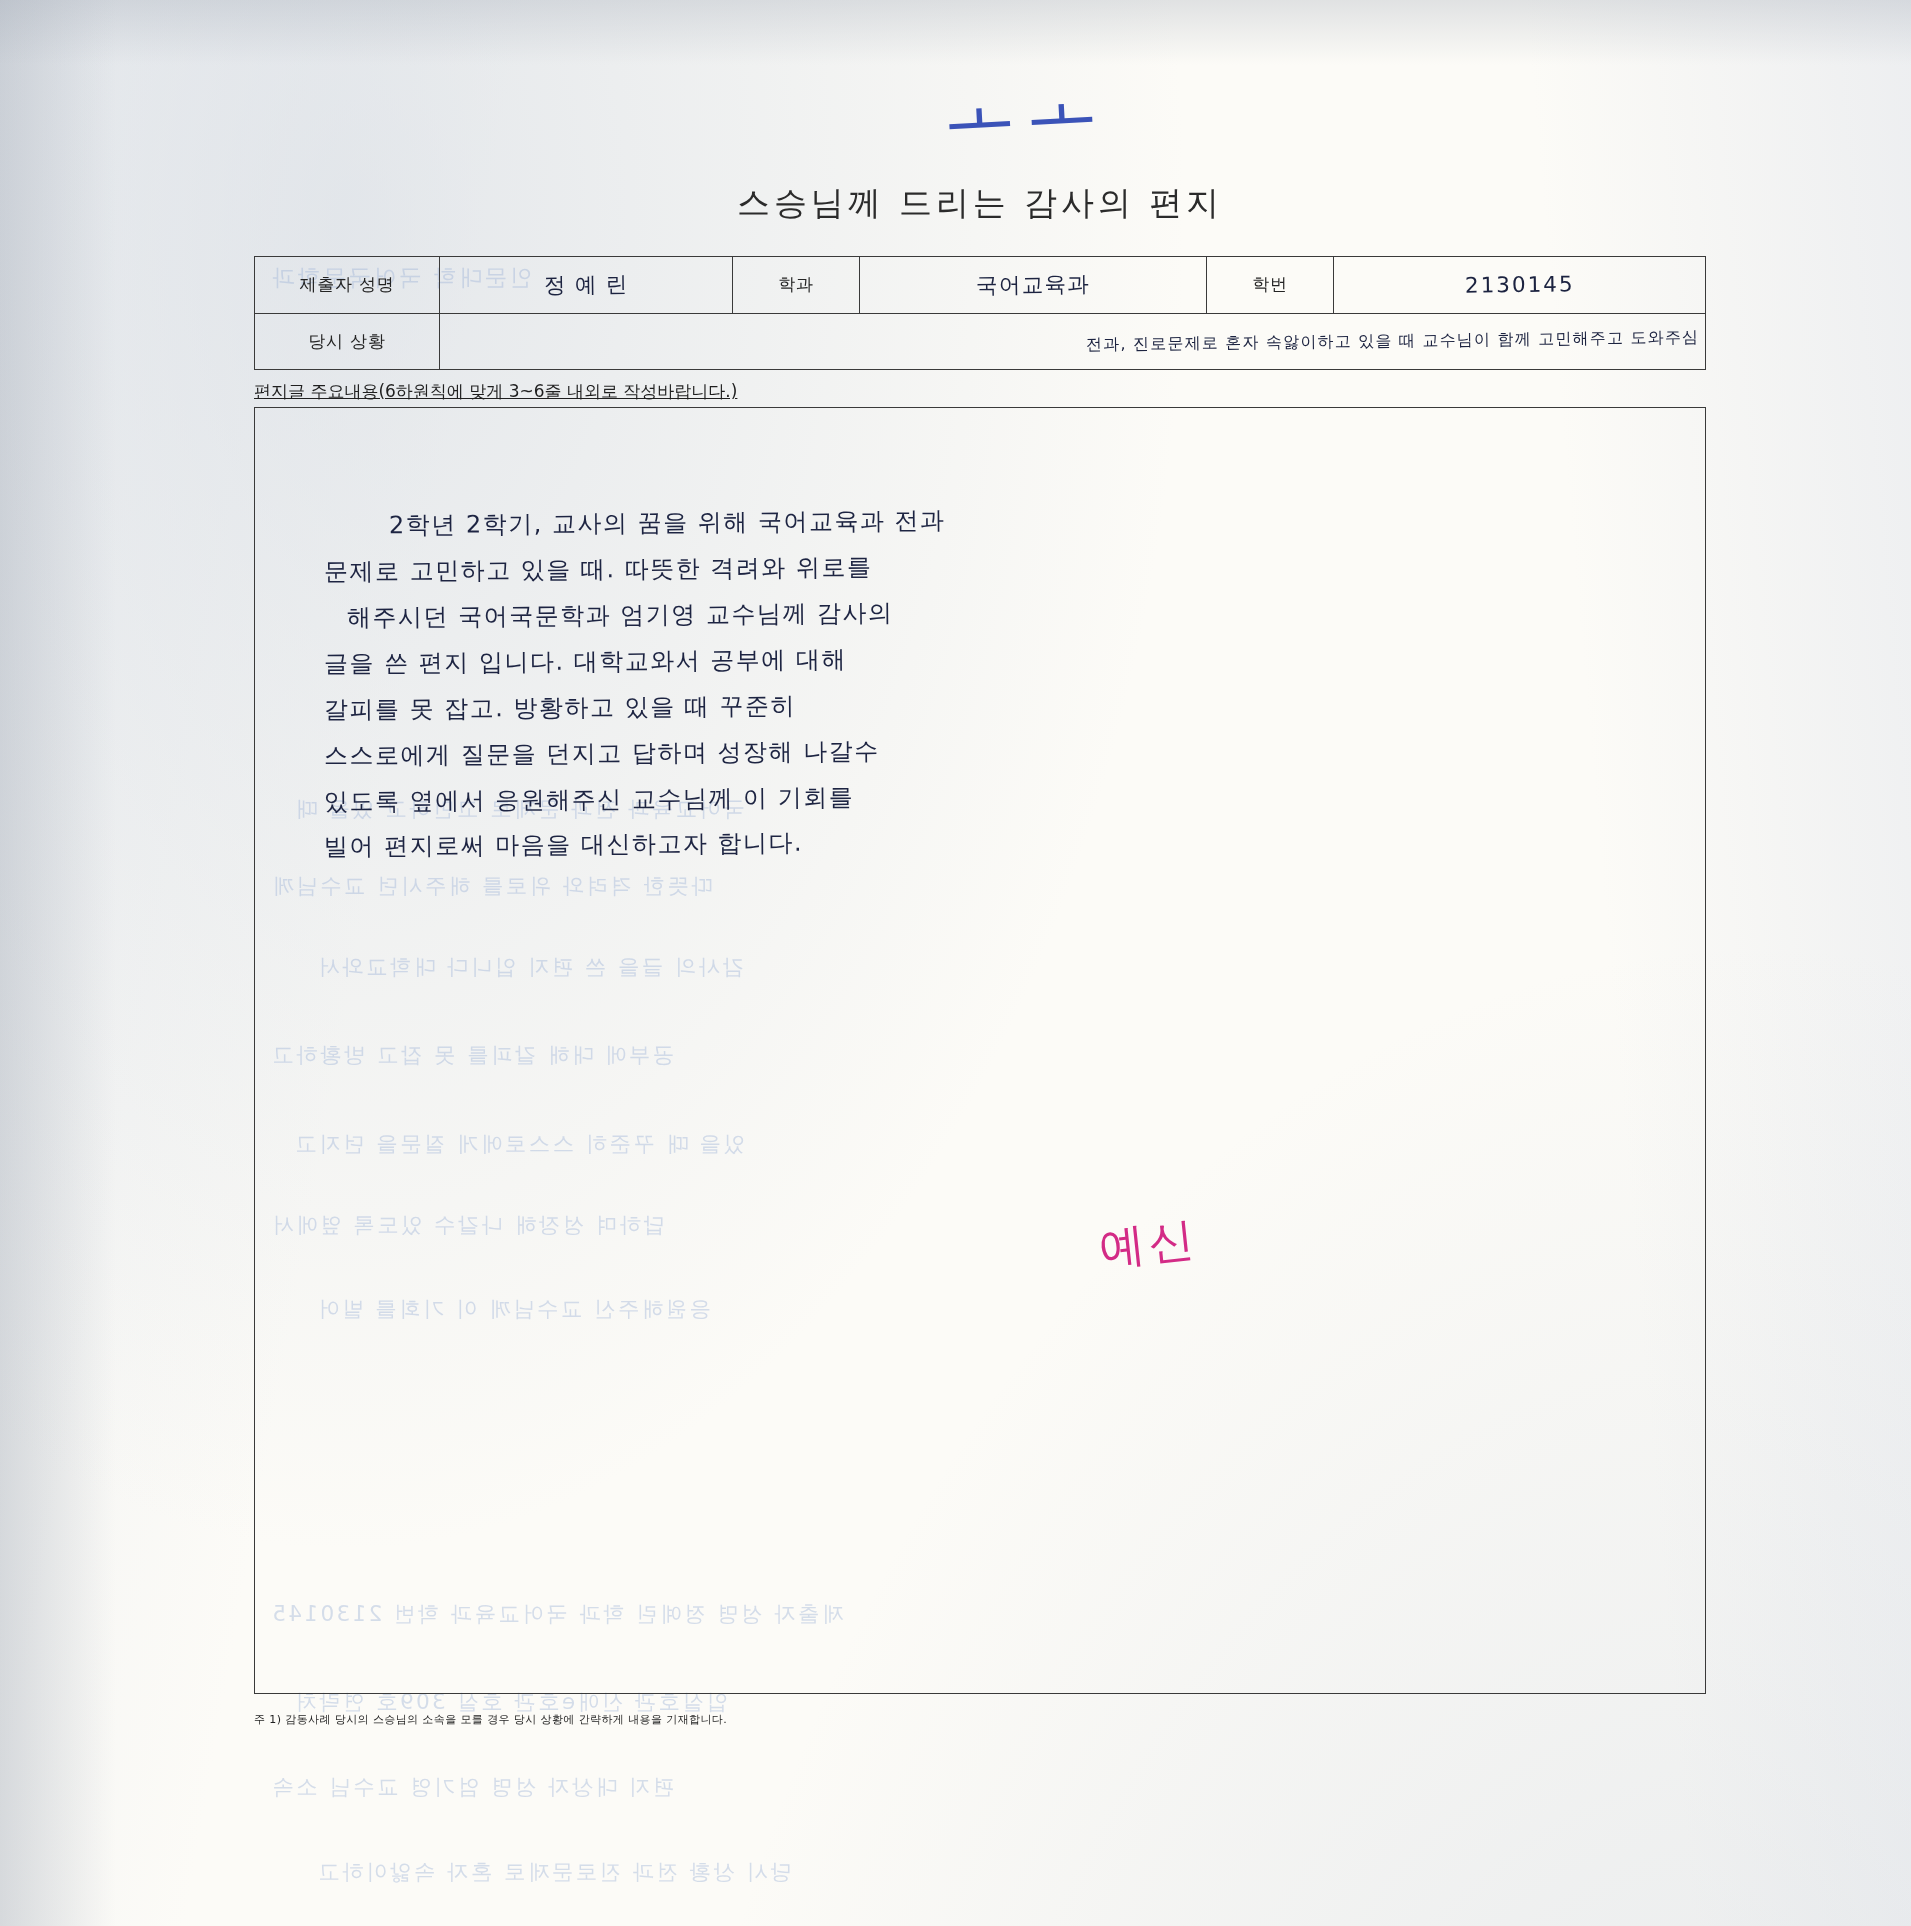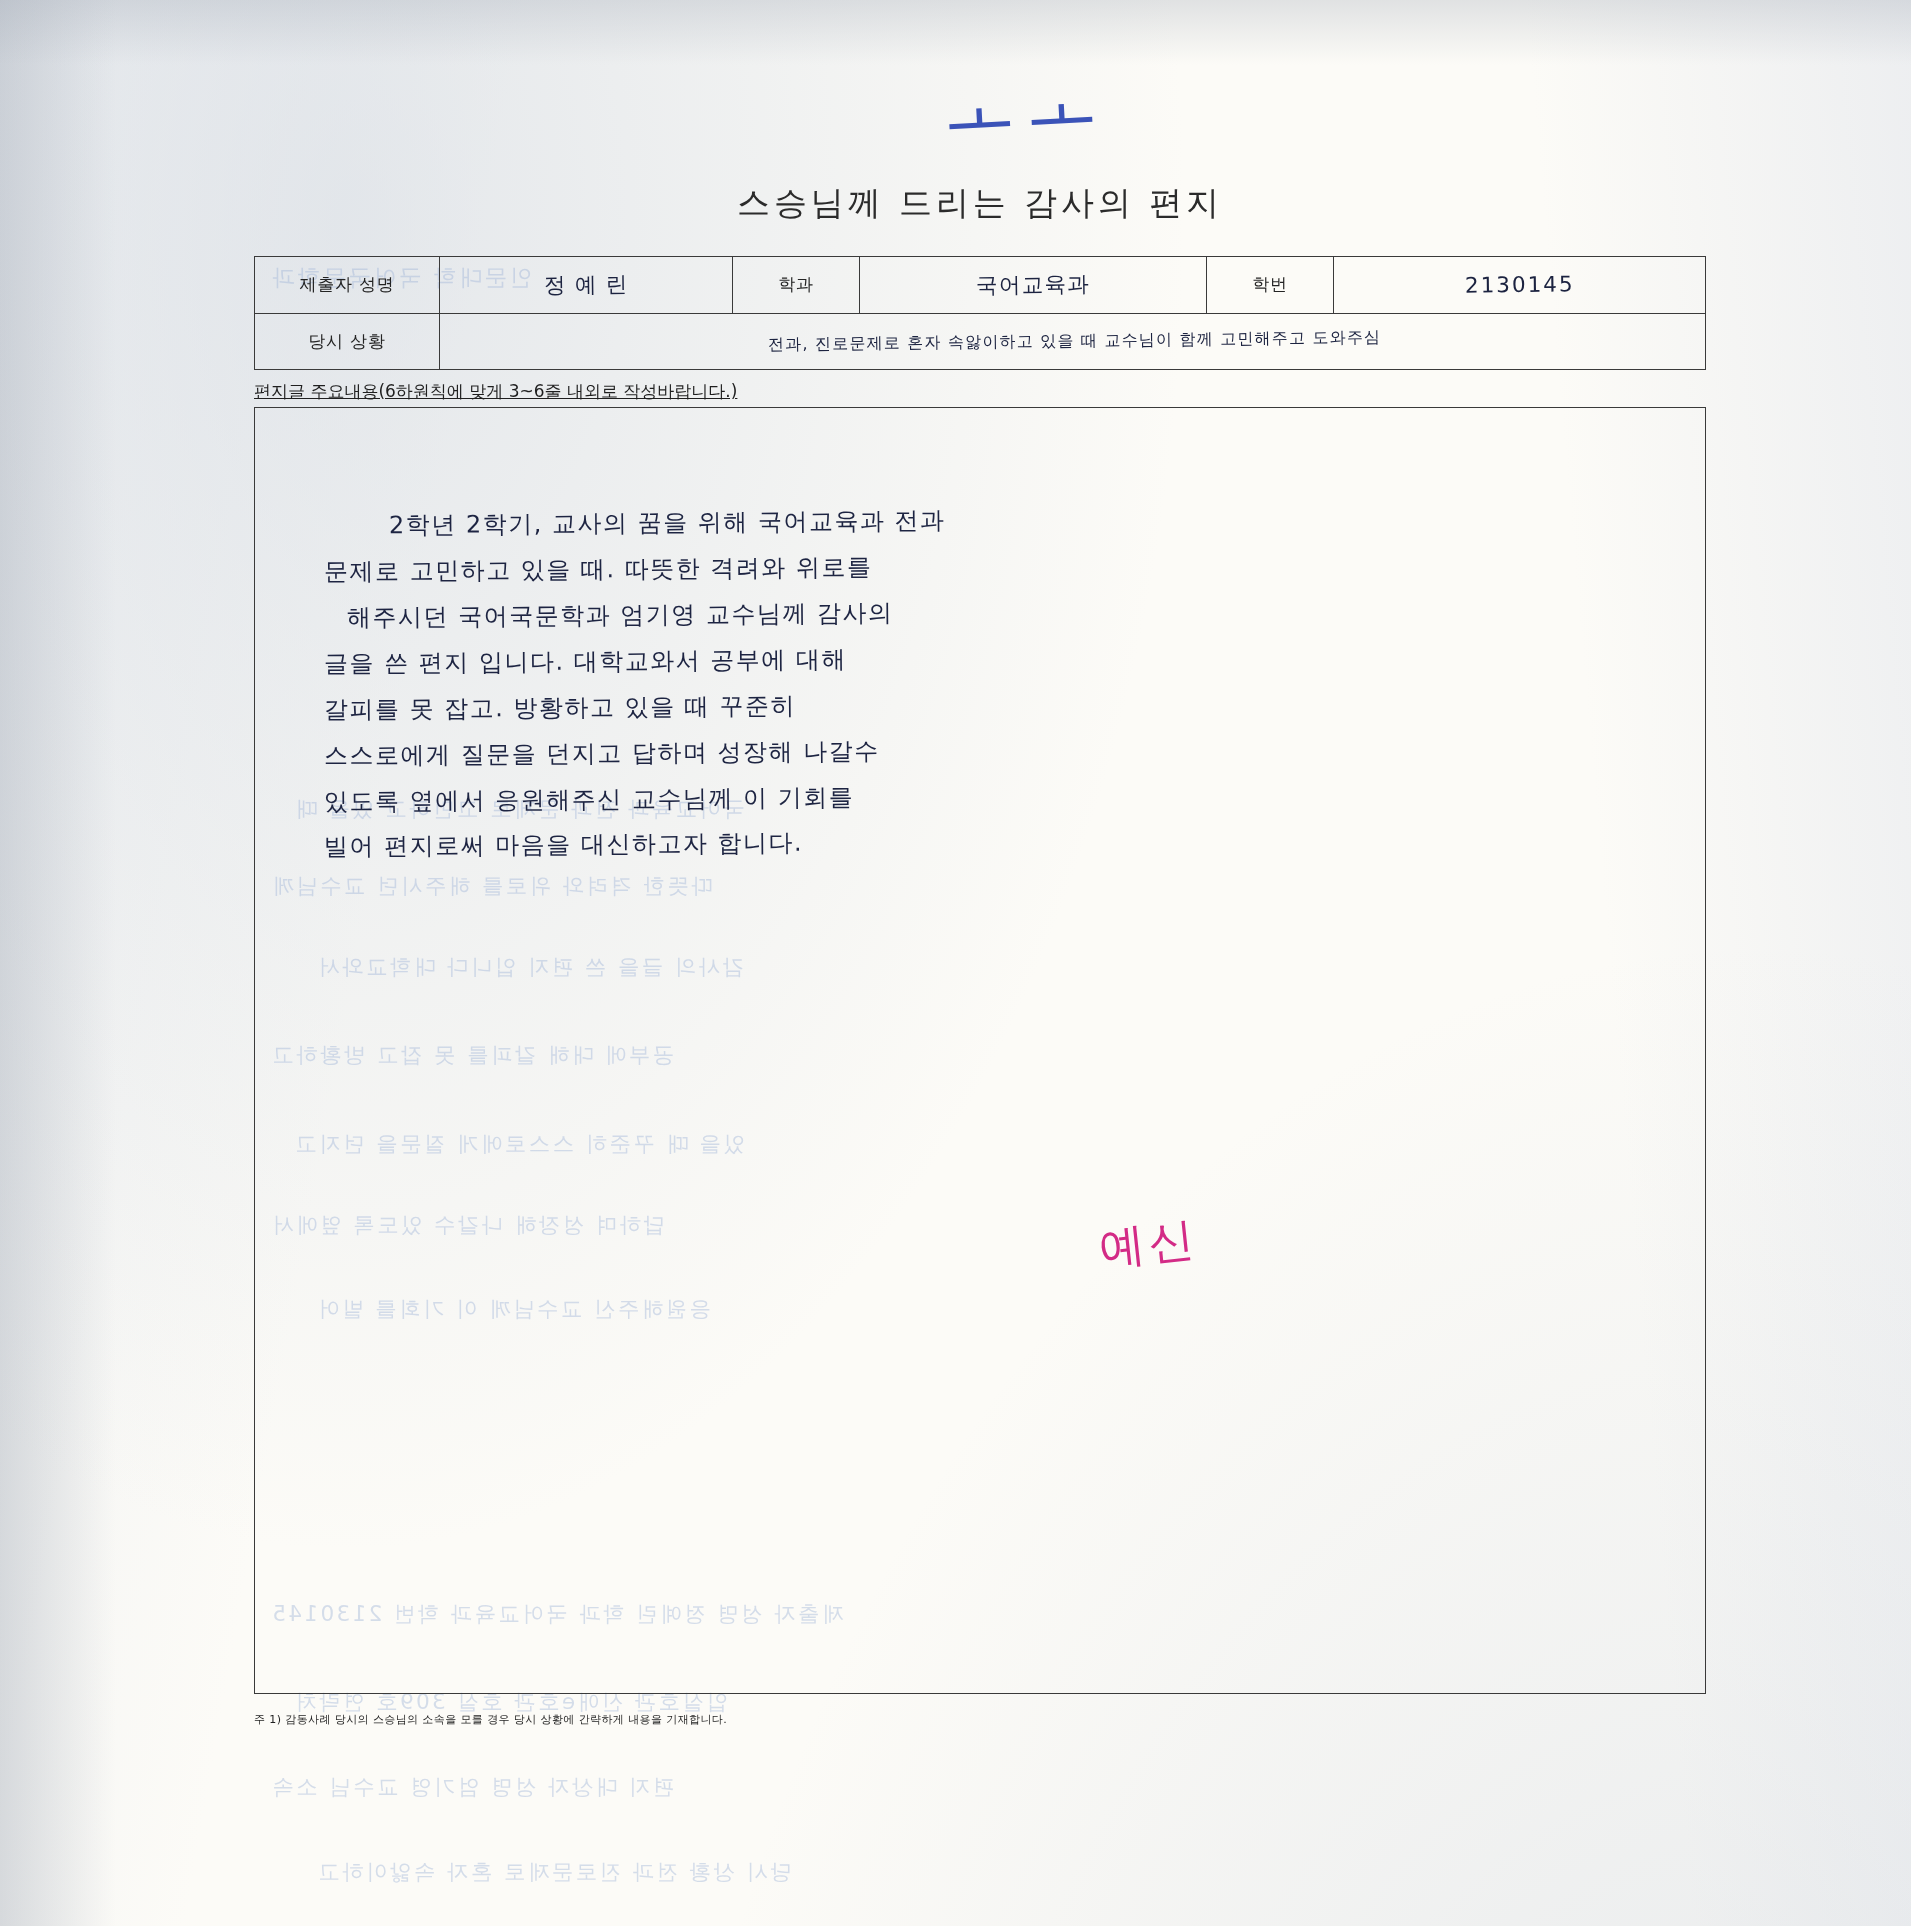--- a/index.html
+++ b/index.html
@@ -222,21 +222,21 @@
         <tr>
           <td class="label">제출자 성명</td>
           <td class="hand"><span class="hw">정 예 린</span></td>
           <td class="label">학과</td>
           <td class="hand"><span class="hw">국어교육과</span></td>
           <td class="label">학번</td>
           <td class="hand"><span class="hw num">2130145</span></td>
         </tr>
         <tr>
           <td class="label">당시 상황</td>
-          <td class="hand" colspan="5" style="text-align:center; padding-left:10px;text-decoration:underline;"><span class="hw small">전과, 진로문제로 혼자 속앓이하고 있을 때 교수님이 함께 고민해주고 도와주심</span></td>
+          <td class="hand" colspan="5" style="text-align:right; padding-left:10px;text-decoration:underline;"><span class="hw small">전과, 진로문제로 혼자 속앓이하고 있을 때 교수님이 함께 고민해주고 도와주심</span></td>
         </tr>
       </tbody>
     </table>
 
     <div class="note-line">편지글 주요내용(6하원칙에 맞게 3~6줄 내외로 작성바랍니다.)</div>
 
     <div class="letter-box letter-box-top">
       <div class="letter-text">
         <p class="indent1">2학년 2학기, 교사의 꿈을 위해 국어교육과 전과</p>
         <p>문제로 고민하고 있을 때. 따뜻한 격려와 위로를</p>

